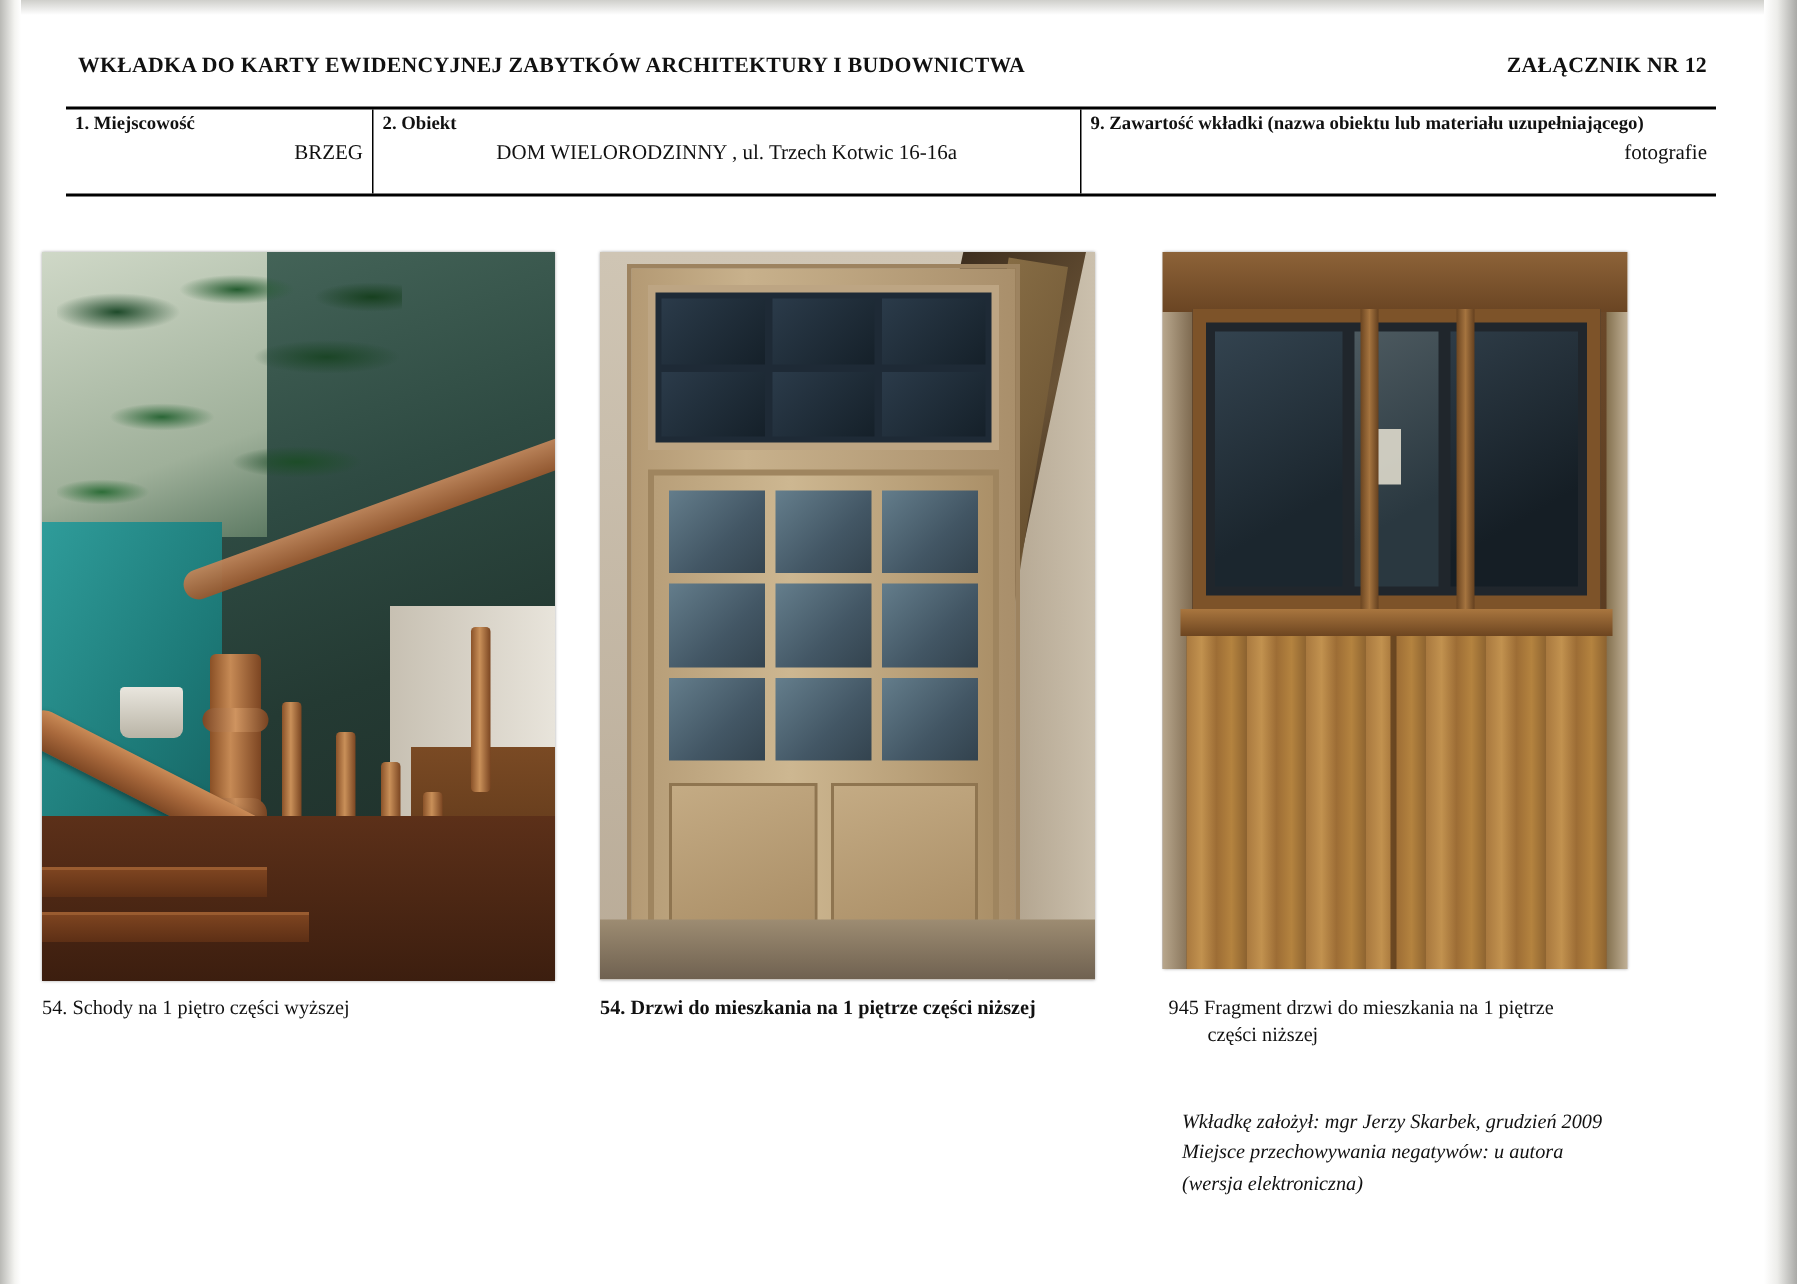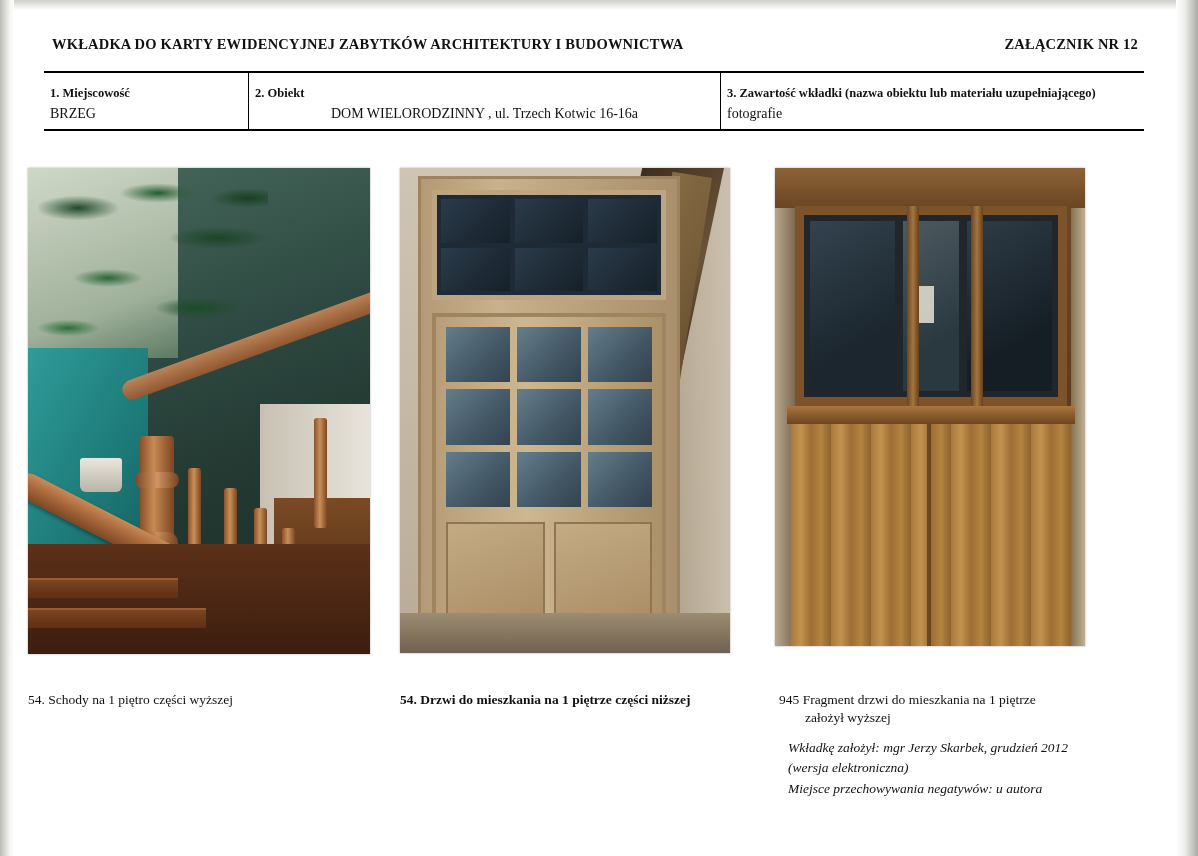--- a/index.html
+++ b/index.html
@@ -65,35 +65,35 @@
     width: 100%;
   }
   .table {
     display: flex;
     width: 100%;
     height: 56px;
     border-bottom: 2.2px solid #000;
   }
   .cell {
     position: relative;
-    padding: 13px 6px 0 6px;
+    padding: 2px 6px 0 6px;
     box-sizing: border-box;
     font-family: Liberation Serif, serif;
   }
   .cell.c1 { width: 205px; border-right: 1.6px solid #000; }
   .cell.c2 { width: 472px; border-right: 1.6px solid #000; }
   .cell.c3 { flex: 1; }
   .cell-label {
     font-weight: bold;
     font-size: 12.5px;
     line-height: 1.2;
   }
   .cell-value {
     font-size: 14px;
-    text-align: left;
+    text-align: right;
     margin-top: 5px;
   }
   .cell.c2 .cell-value { text-align: center; }
   .cell.c3 .cell-value { }
 
   
   .photos {
     position: absolute;
     left: 0;
     top: 168px;
@@ -106,21 +106,20 @@
     box-shadow: 0 0 2px rgba(0,0,0,0.35);
   }
   .photo-1 { left: 28px;  top: 0px;  width: 342px; height: 486px; }
   .photo-2 { left: 400px; top: 0px;  width: 330px; height: 485px; }
   .photo-3 { left: 775px; top: 0px;  width: 310px; height: 478px; }
 
   .caption {
     position: absolute;
     font-size: 13.5px;
     line-height: 1.35;
-    margin-top: 28px;
   }
   .cap-1 { left: 28px;  top: 663px; width: 350px; }
   .cap-2 { left: 400px; top: 663px; width: 360px; font-weight: bold; }
   .cap-3 { left: 779px; top: 663px; width: 330px; }
   .cap-3 .cap-line2 { margin-left: 26px; }
 
   .footer-note {
     position: absolute;
     left: 788px;
     top: 738px;
@@ -376,21 +375,21 @@
     <div class="table">
       <div class="cell c1">
         <div class="cell-label">1. Miejscowość</div>
         <div class="cell-value">BRZEG</div>
       </div>
       <div class="cell c2">
         <div class="cell-label">2. Obiekt</div>
         <div class="cell-value">DOM WIELORODZINNY , ul. Trzech Kotwic 16-16a</div>
       </div>
       <div class="cell c3">
-        <div class="cell-label">3. Zawartość wkładki (nazwa obiektu lub materiału uzupełniającego)</div>
+        <div class="cell-label">9. Zawartość wkładki (nazwa obiektu lub materiału uzupełniającego)</div>
         <div class="cell-value">fotografie</div>
       </div>
     </div>
   </div>
 
   <div class="photos">
 
     <div class="photo photo-1">
       <div class="p1-bg"></div>
       <div class="p1-wall-top"></div>
@@ -465,22 +464,22 @@
       <div class="p3-sill"></div>
       <div class="p3-boards"></div>
       <div class="p3-board-seam" style="left:152px;"></div>
     </div>
   </div>
 
   <div class="caption cap-1">54. Schody na 1 piętro części wyższej</div>
   <div class="caption cap-2">54. Drzwi do mieszkania na 1 piętrze części niższej</div>
   <div class="caption cap-3">
     <div>945 Fragment drzwi do mieszkania na 1 piętrze</div>
-    <div class="cap-line2">założył wyższej</div>
+    <div class="cap-line2">części niższej</div>
   </div>
 
   <div class="footer-note">
-    <div>Wkładkę założył: mgr Jerzy Skarbek, grudzień 2012</div>
+    <div>Wkładkę założył: mgr Jerzy Skarbek, grudzień 2009</div>
+    <div>Miejsce przechowywania negatywów: u autora</div>
     <div>(wersja elektroniczna)</div>
-    <div>Miejsce przechowywania negatywów: u autora</div>
   </div>
 
 </div>
 
 </body></html>

